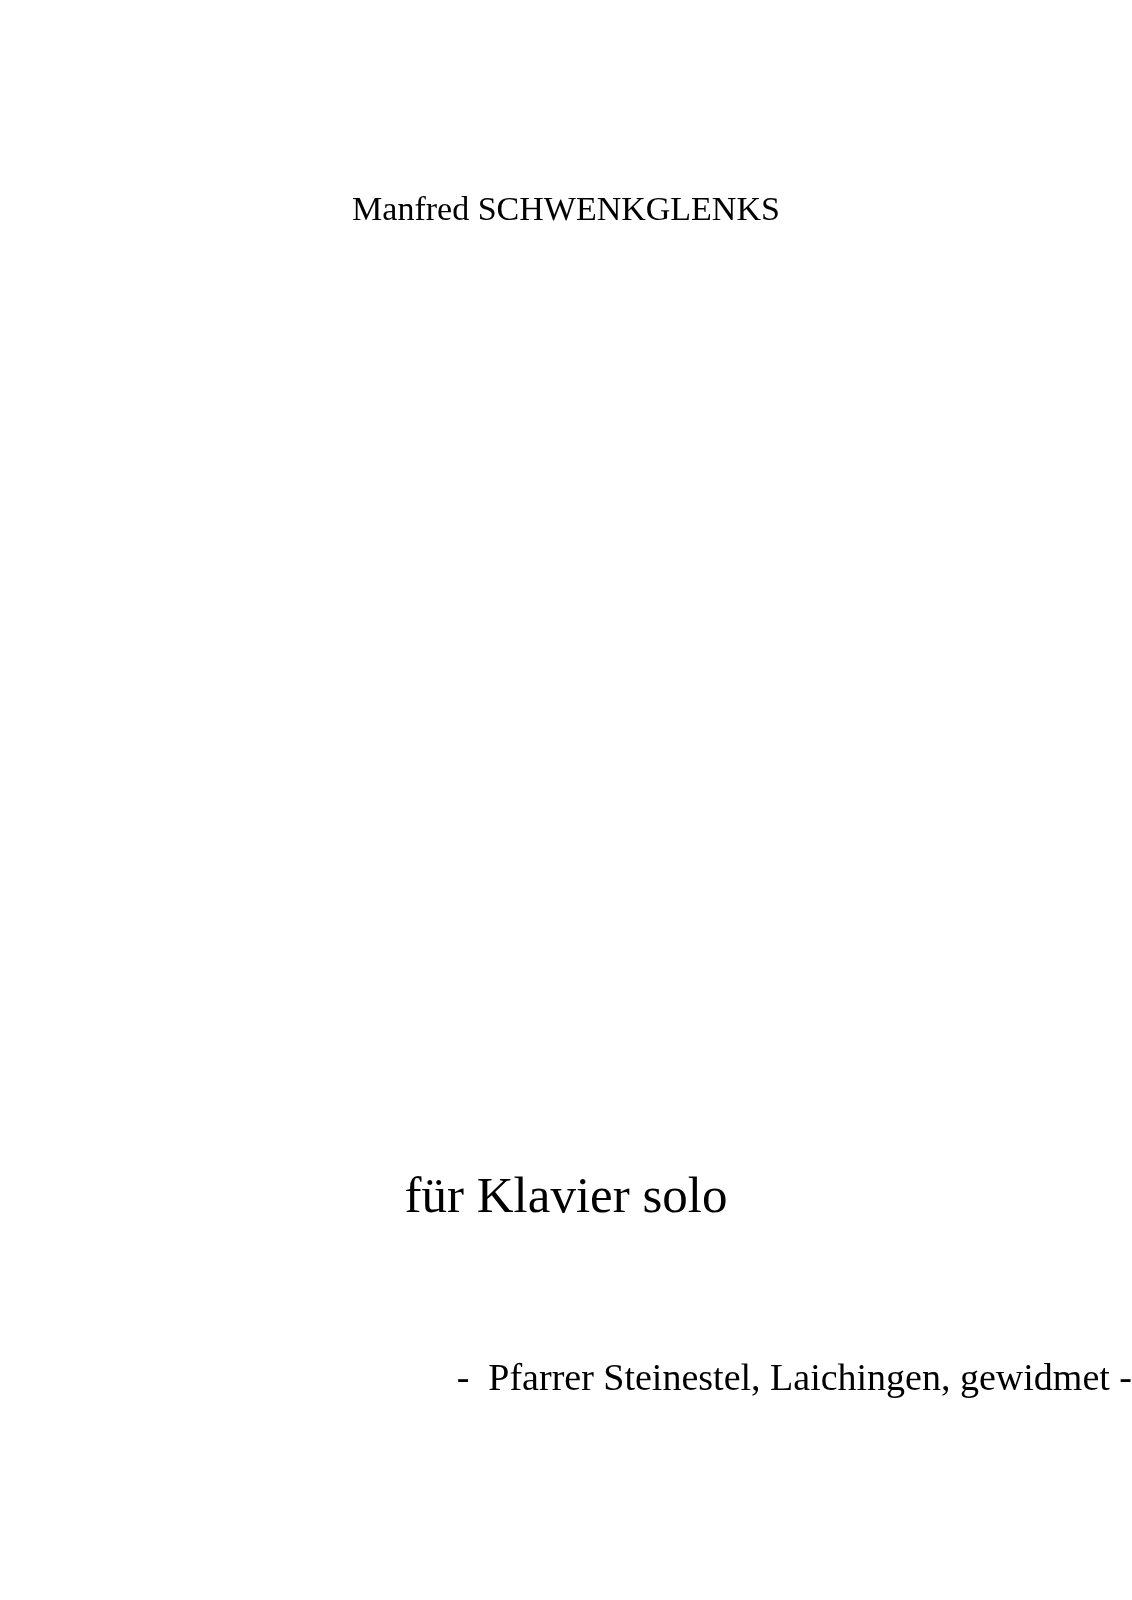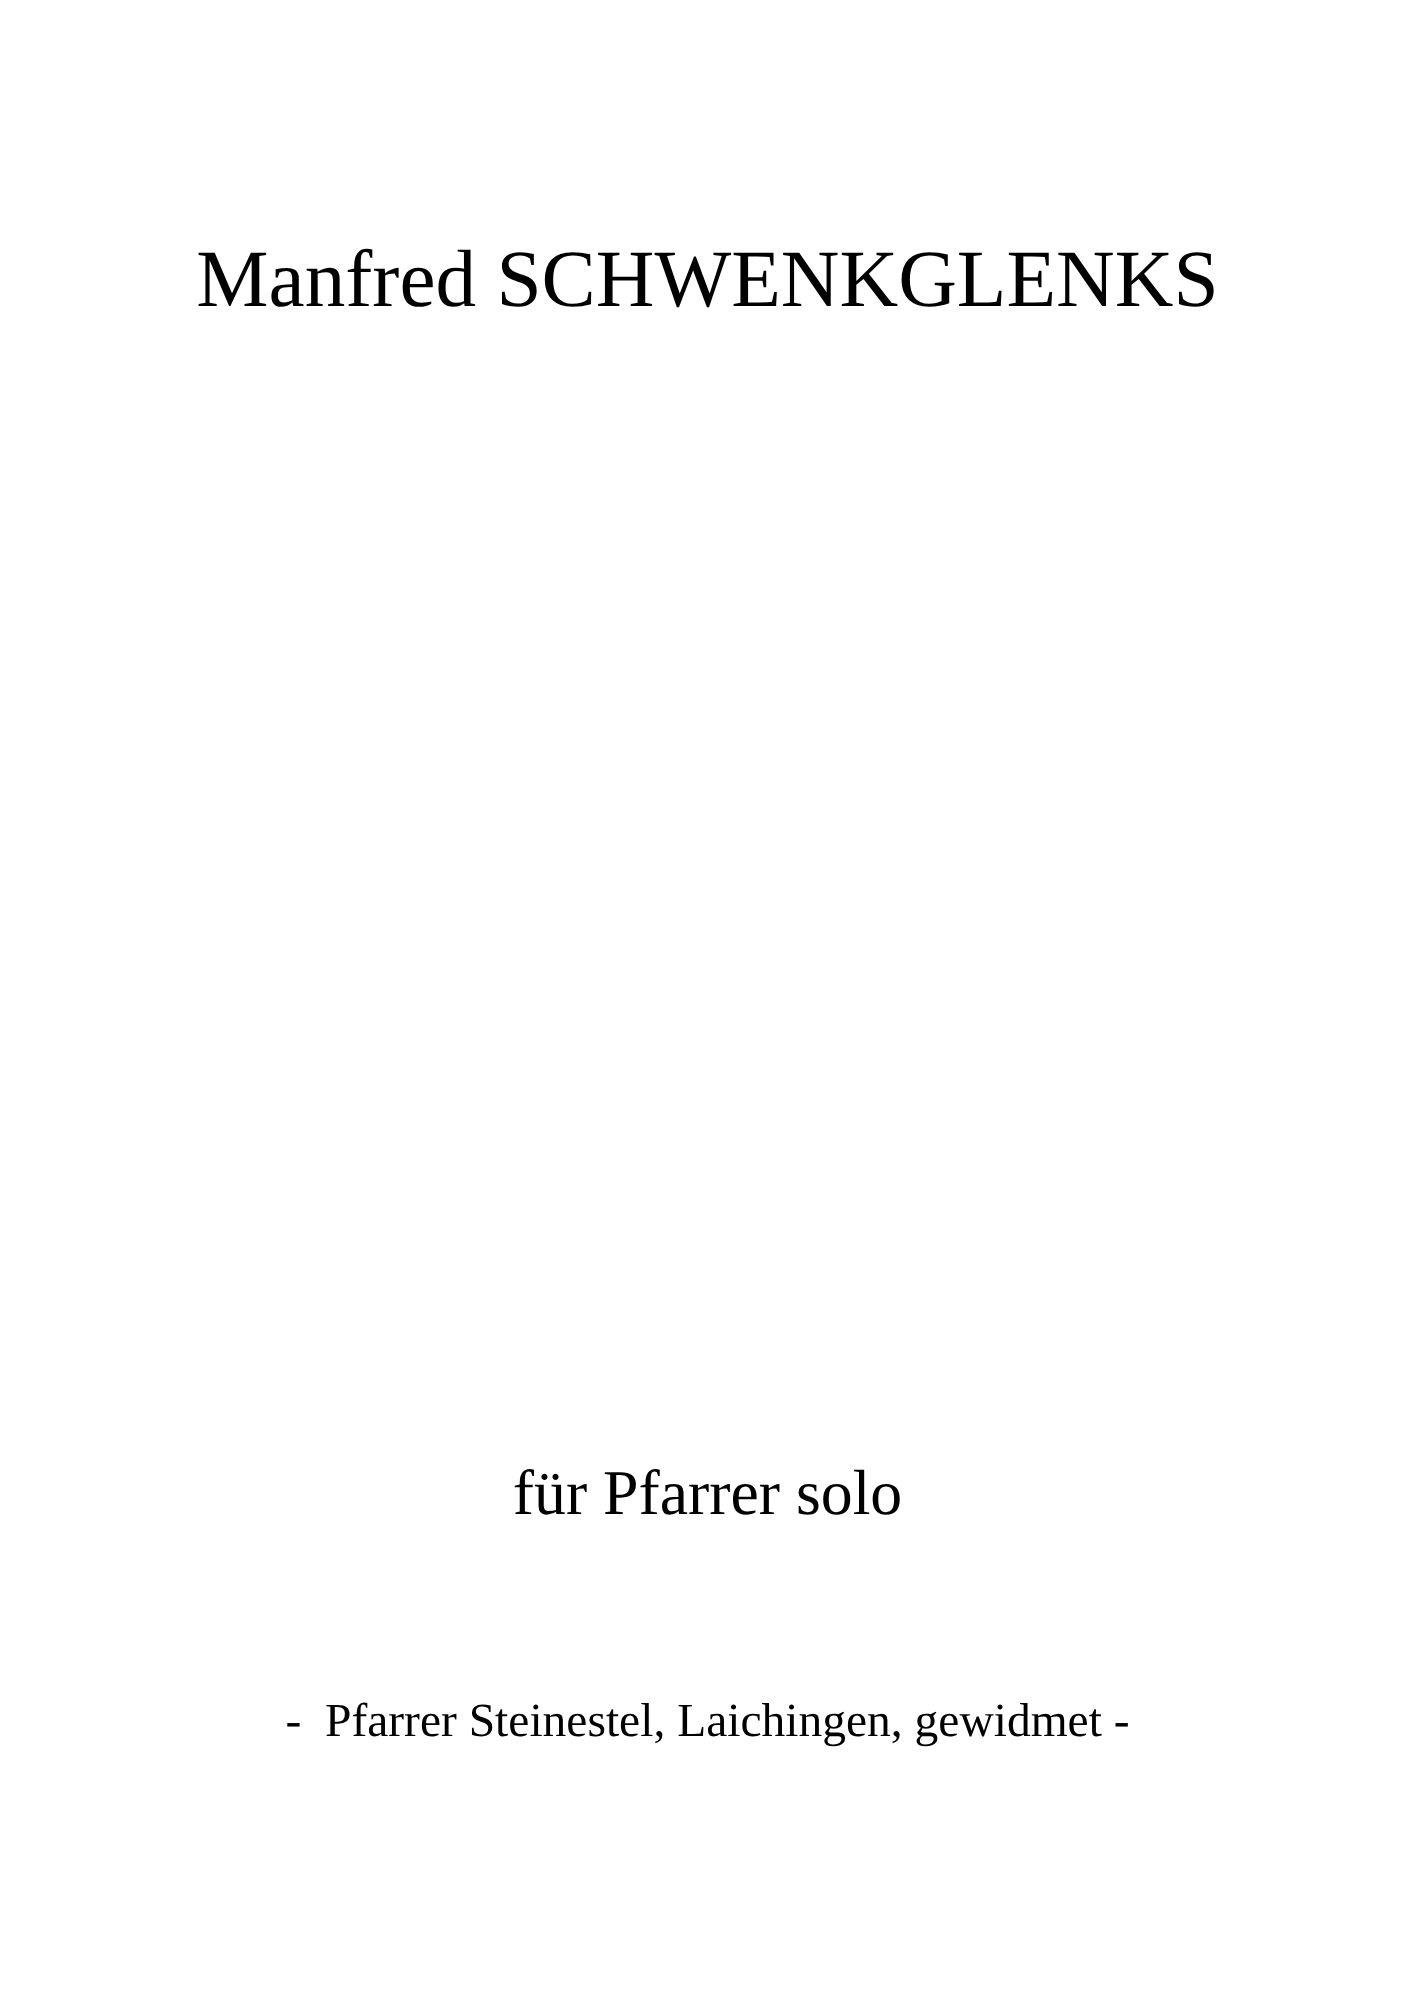--- a/index.html
+++ b/index.html
@@ -20,21 +20,21 @@
     position: absolute;
     left: 0;
     width: 100%;
     text-align: center;
     line-height: 1;
     white-space: pre;
     color: #000000;
   }
   .author-line {
     top: 192px;
-    font-size: 65px;
+    font-size: 34px;
     font-weight: normal;
   }
   .title-line {
     top: 489px;
     font-size: 136px;
     font-weight: bold;
   }
   .subtitle-line {
     top: 725px;
     font-size: 39px;
@@ -47,27 +47,28 @@
   }
   .instrumentation-line {
     top: 1170px;
     font-size: 51px;
     font-weight: normal;
   }
   .dedication-line {
     top: 1358px;
     font-size: 38px;
     font-weight: normal;
+    text-align: right;
   }
 </style>
 </head>
 <body>
 
 <div class="page">
   <div class="line author-line">Manfred SCHWENKGLENKS</div>
 
 
 
 
-  <div class="line instrumentation-line">für Pfarrer solo</div>
+  <div class="line instrumentation-line">für Klavier solo</div>
 
   <div class="line dedication-line">-  Pfarrer Steinestel, Laichingen, gewidmet -</div>
 </div>
 
 </body></html>

